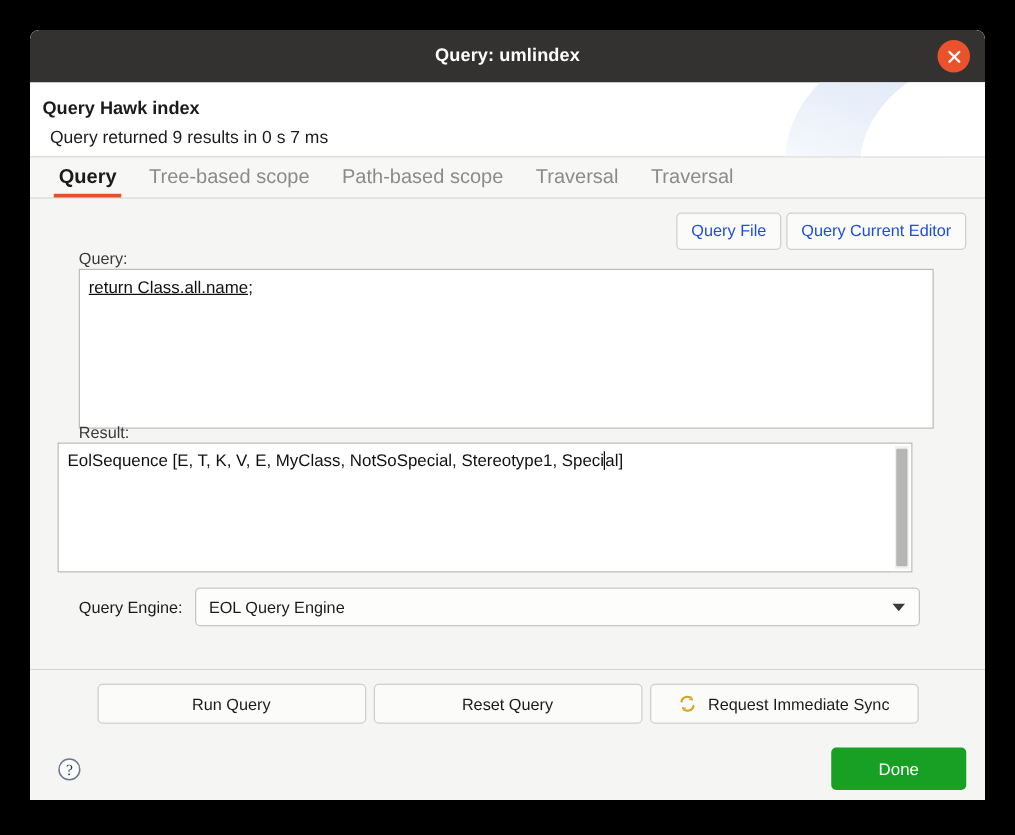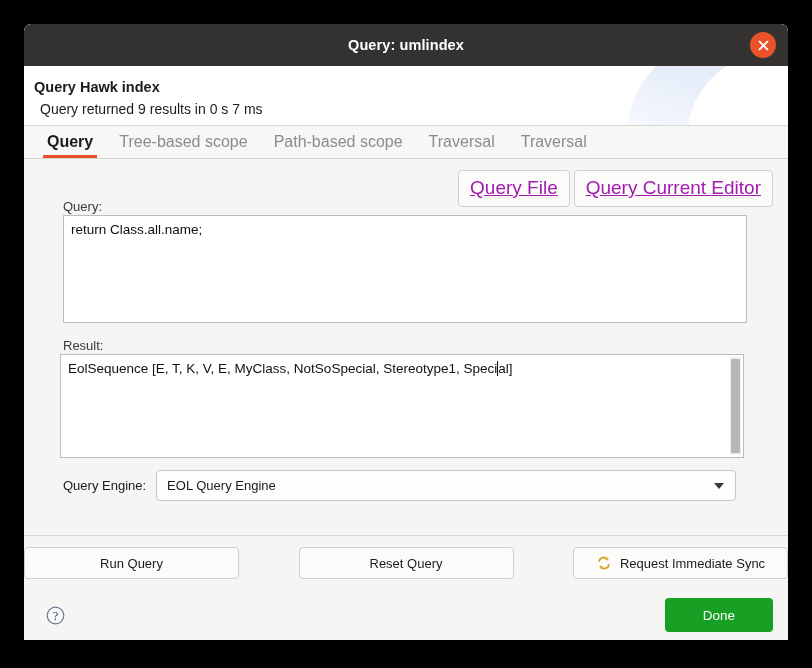--- a/index.html
+++ b/index.html
@@ -143,27 +143,26 @@
     position: absolute;
     right: 15px;
     top: 11px;
     display: flex;
     gap: 4px;
   }
   .tool-btn {
     background: #fbfbfa;
     border: 1px solid #cfcfcd;
     border-radius: 4px;
-    font-size: 19px;
-    color: #a21caf;
+    font-size: 13px;
+    color: #1d4ed8;
     padding: 6px 11px;
     font-family: "Liberation Sans", sans-serif;
     cursor: pointer;
     line-height: 1.2;
-    text-decoration: underline;
   }
 
   .field-label {
     font-size: 13px;
     color: #3a3a3a;
     padding-left: 24px;
   }
   #query-label { position: absolute; left: 15px; top: 40px; }
   #result-label { position: absolute; left: 15px; top: 179px; }
 
@@ -173,24 +172,24 @@
     border: 1px solid #bcbcba;
     font-size: 13.5px;
     color: #101010;
     padding: 6px 7px;
     overflow: hidden;
     white-space: nowrap;
     cursor: text;
   }
   #query-input {
     left: 39px; top: 56px;
-    width: 684px; height: 108px;
+    width: 684px; height: 128px; text-decoration: underline;
   }
   #result-input {
-    left: 36px; top: 195px;
+    left: 22px; top: 195px;
     width: 684px; height: 104px;
   }
   #result-scrollbar {
     position: absolute;
     right: 2px; top: 2px; bottom: 2px;
     width: 11px;
     background: #f0f0ee;
   }
   #result-scrollthumb {
     position: absolute;
@@ -243,21 +242,21 @@
     border-top: 6px solid #3a3a3a;
   }
 
   
   #actionbar {
     flex: 0 0 55px;
     border-top: 1px solid #d5d5d3;
     background: #f5f5f4;
     display: flex;
     align-items: center;
-    justify-content: space-between;
+    justify-content: center;
     gap: 6px;
   }
   .action-btn {
     background: #fbfbfa;
     border: 1px solid #cfcfcd;
     border-radius: 4px;
     font-size: 13px;
     color: #1b1b1b;
     height: 32px;
     font-family: "Liberation Sans", sans-serif;

